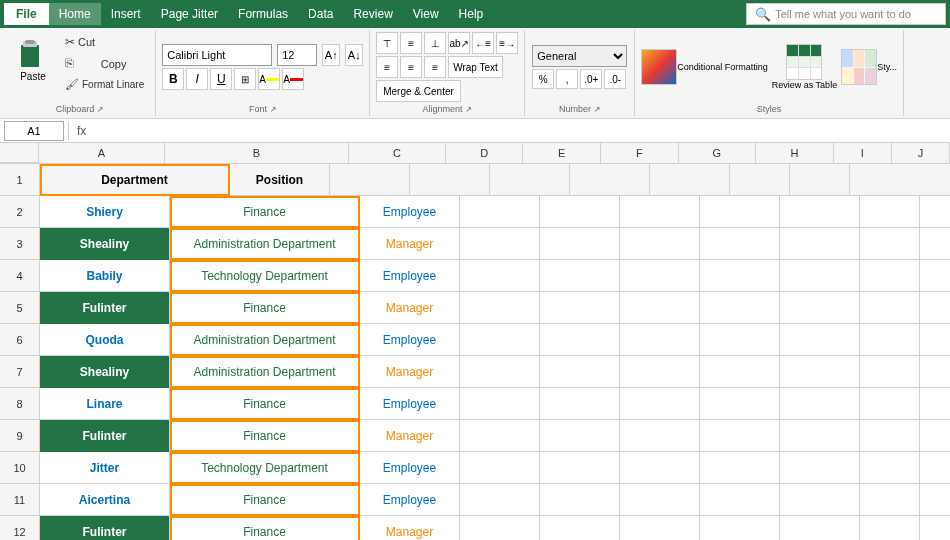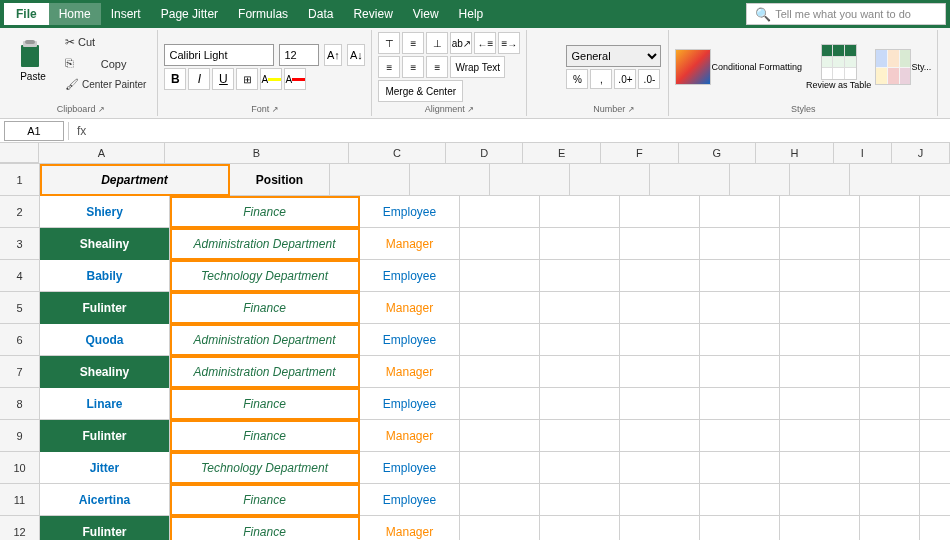--- a/index.html
+++ b/index.html
@@ -48,21 +48,21 @@
 
     .sheet-body { display: flex; overflow: hidden; }
     .row-headers { display: flex; flex-direction: column; background: #f5f5f5; }
     .row-header { height: 32px; width: 40px; border-right: 1px solid #d0d0d0; border-bottom: 1px solid #d0d0d0; display: flex; align-items: center; justify-content: center; font-size: 11px; color: #333; }
 
     .sheet-grid { display: flex; flex-direction: column; flex: 1; }
     .sheet-row { display: flex; border-bottom: 1px solid #d0d0d0; height: 32px; }
     .sheet-row.header-row { background: #f5f5f5; font-weight: bold; }
     .cell { height: 32px; border-right: 1px solid #d0d0d0; display: flex; align-items: center; justify-content: center; font-size: 12px; overflow: hidden; padding: 0 4px; }
     .cell.col-a { width: 130px; }
-    .cell.col-b { width: 190px; font-style: italic; }
+    .cell.col-b { width: 190px; }
     .cell.col-c { width: 100px; }
     .cell.col-d { width: 80px; }
     .cell.col-e { width: 80px; }
     .cell.col-f { width: 80px; }
     .cell.col-g { width: 80px; }
     .cell.col-h { width: 80px; }
     .cell.col-i { width: 60px; }
     .cell.col-j { width: 60px; }
 
     
@@ -109,21 +109,21 @@
           <div class="small-btn">
             <span style="font-size:12px;">✂</span>
               <span style="font-size:11px;">Cut</span>
           </div>
           <div class="small-btn">
             <span style="font-size:11px;">⎘</span>
               <span style="font-size:11px;padding-left:24px;">Copy</span>
           </div>
           <div class="small-btn">
             <span style="font-size:11px;">🖌</span>
-              <span style="font-size:10px;">Center Painter</span>
+              <span style="font-size:10px;">Format Linare</span>
           </div>
         </div>
       </div>
       <div class="ribbon-group-label">Clipboard <span style="font-size:8px;">↗</span></div>
     </div>
 
     <div class="ribbon-group" style="min-width:200px;">
       <div style="display:flex; flex-direction:column; gap:2px; flex:1; justify-content:center;">
         <div style="display:flex; gap:5px; align-items:center;">
           <input type="text" class="font-selector" value="Calibri Light" style="">
@@ -159,21 +159,21 @@
           <button class="align-btn">≡</button>
           <button style="font-size:10px; border:1px solid #ccc; background:white; cursor:pointer; padding:2px 4px; height:22px;">Wrap Text</button>
         </div>
         <div style="display:flex; gap:2px;">
           <button style="font-size:10px; border:1px solid #ccc; background:white; cursor:pointer; padding:2px 6px; height:22px;">Merge &amp; Center</button>
         </div>
       </div>
       <div class="ribbon-group-label">Alignment <span style="font-size:8px;">↗</span></div>
     </div>
 
-    <div class="ribbon-group" style="min-width:110px;margin-left:32px;">
+    <div class="ribbon-group" style="min-width:110px;">
       <div style="display:flex; flex-direction:column; gap:2px; flex:1; justify-content:center;">
         <select style="width:95px; height:22px; border:1px solid #999; font-size:11px;">
           <option>General</option>
           <option>Number</option>
           <option>Currency</option>
         </select>
         <div style="display:flex; gap:2px;">
           <button class="num-btn">%</button>
           <button class="num-btn">,</button>
           <button class="num-btn">.0+</button>

